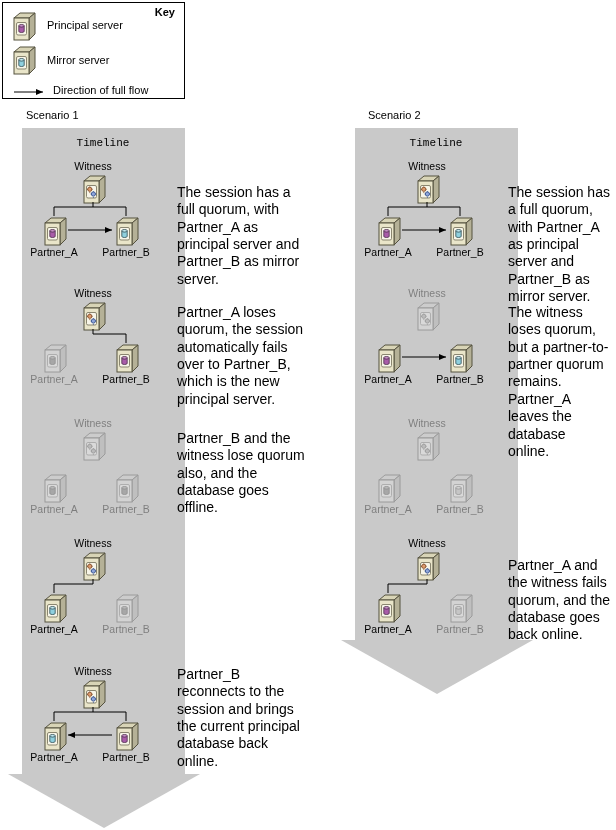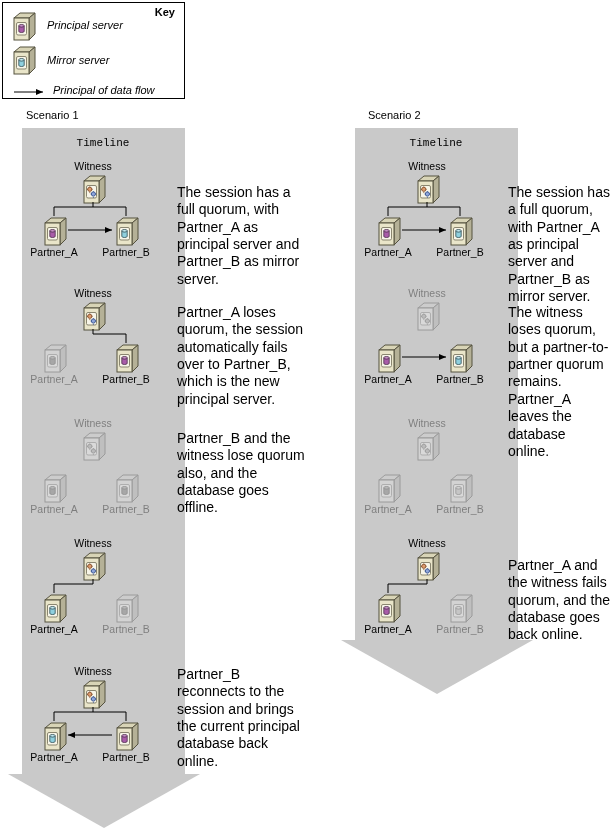--- a/index.html
+++ b/index.html
@@ -5,21 +5,21 @@
   * { margin:0; padding:0; box-sizing:border-box; }
   html,body { background:#fff; }
   .canvas { position:relative; width:616px; height:830px; background:#fff;
             font-family:"Liberation Sans", sans-serif; color:#000; overflow:hidden; }
   .defs-svg { position:absolute; width:0; height:0; }
 
   .key-box { position:absolute; left:2px; top:2px; width:183px; height:97px;
              border:1px solid #000; background:#fff; }
   .key-title { position:absolute; right:9px; top:3px; font-size:11px; font-weight:bold; }
   .key-icon { position:absolute; left:8px; }
-  .key-label { position:absolute; left:44px; font-size:11px;font-style:italic; }
+  .key-label { position:absolute; left:44px; font-size:11px; }
 
   .scn-title { position:absolute; font-size:11px; }
   .timeline-arrow { position:absolute; }
   .timeline-label { position:absolute; width:100px; text-align:center; font-size:11px;font-family:Liberation Mono, monospace; }
 
   .stage { position:absolute; overflow:visible; }
   .nlabel { font-family:"Liberation Sans", sans-serif; font-size:10.5px;
             text-anchor:middle; fill:#000; }
   .link { stroke:#000; stroke-width:1; fill:none; }
   .flow { stroke:#000; stroke-width:1; }
@@ -80,21 +80,21 @@
     <span class="key-label" style="top:16px">Principal server</span>
 
     <svg class="key-icon" style="top:42px" width="26" height="30">
       <use href="#srv-mirror"></use>
     </svg>
     <span class="key-label" style="top:51px">Mirror server</span>
 
     <svg class="key-icon" style="left:10px; top:83px" width="40" height="12">
       <line class="flow" x1="1" y1="6" x2="30" y2="6" marker-end="url(#arrowhead)"></line>
     </svg>
-    <span class="key-label" style="left:50px; top:81px">Principal of data flow</span>
+    <span class="key-label" style="left:50px; top:81px">Direction of full flow</span>
   </div>
 
   <div class="scn-title" style="left:26px; top:109px">Scenario 1</div>
 
   <svg class="timeline-arrow" style="left:8px; top:126px" width="192" height="704">
     <rect x="14" y="2" width="163" height="646" fill="#c9c9c9"></rect>
     <polygon points="0,648 192,648 96,702" fill="#c9c9c9"></polygon>
   </svg>
   <div class="timeline-label" style="left:53px; top:137px">Timeline</div>
 

